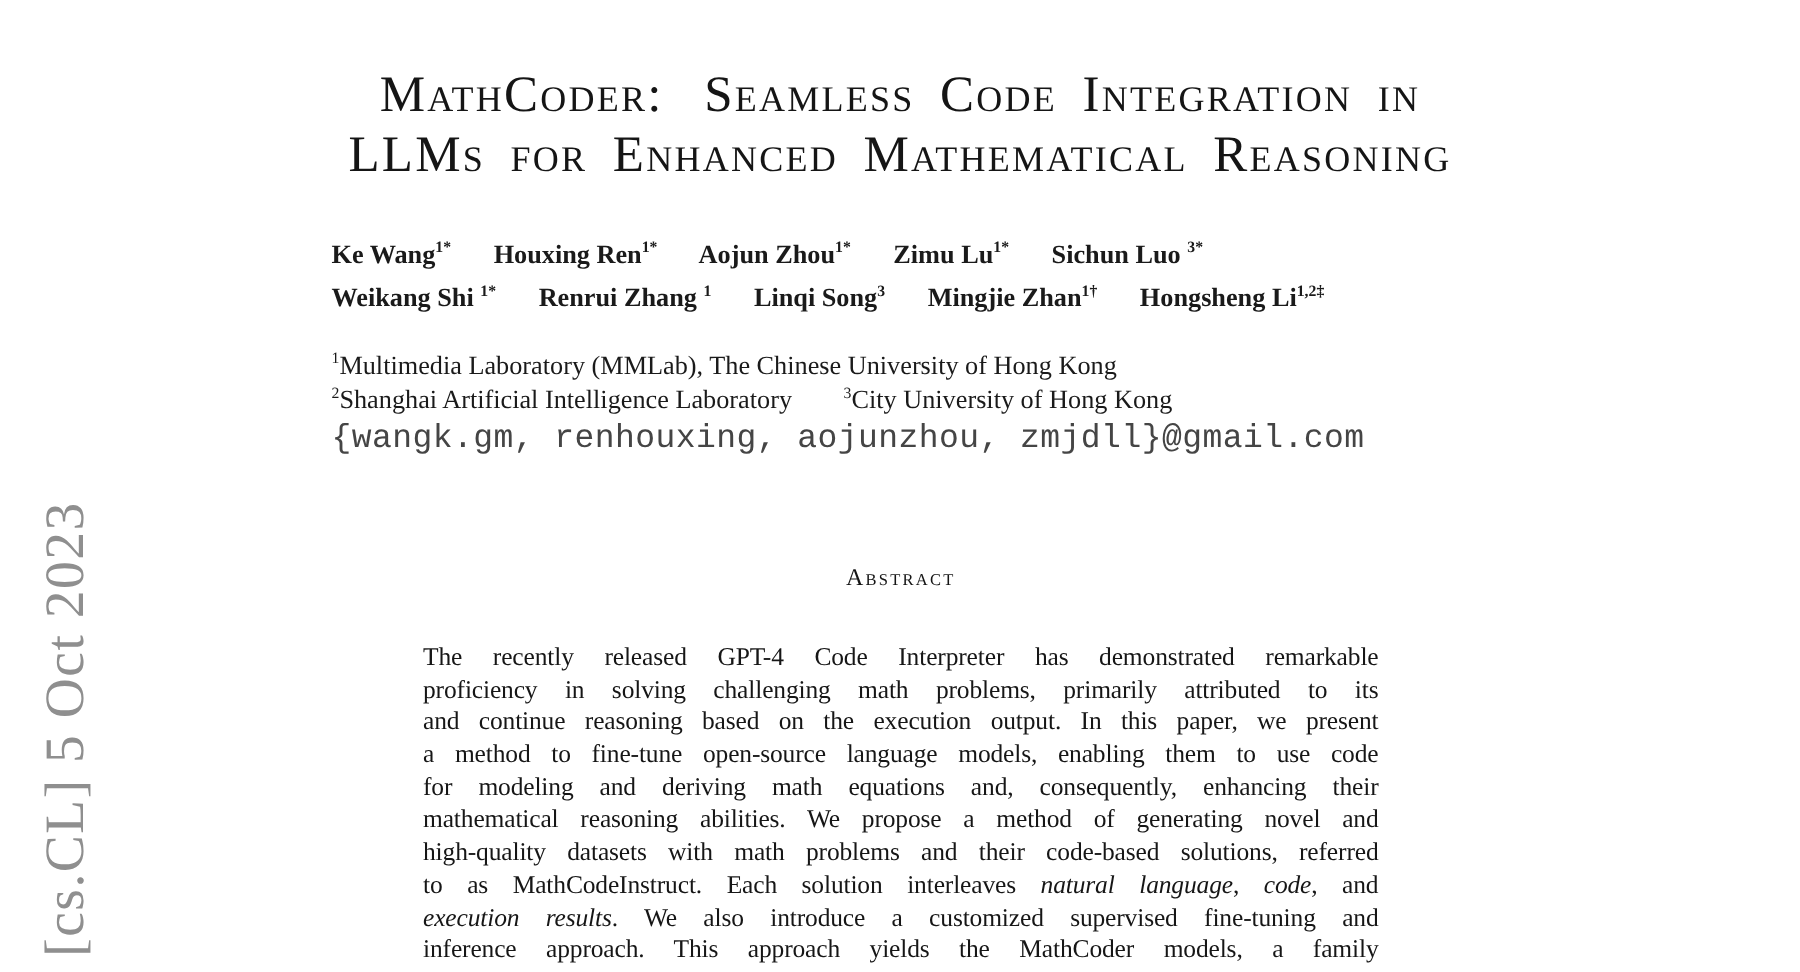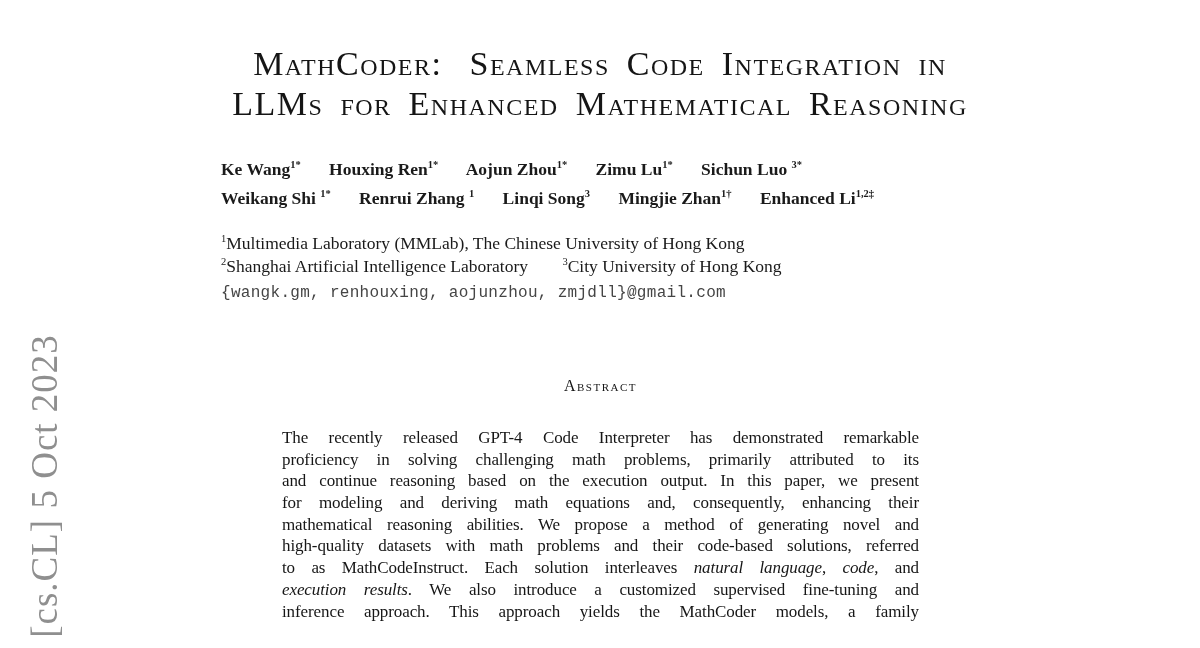--- a/index.html
+++ b/index.html
@@ -71,21 +71,21 @@
   }
   .affil-line {
     font-size: 17.5px;
     line-height: 23px;
     white-space: nowrap;
   }
   .affil-gap { margin-right: 30px; text-align: center; }
 
   .email {
     font-family: "Liberation Mono", monospace;
-    font-size: 16px;
+    font-size: 22px;
     line-height: 22.5px;
     letter-spacing: 0.3px;
     color: #454545;
     white-space: nowrap;
   }
   .email-first { margin-top: 4px; }
 
   .abs-head {
     position: absolute;
     left: 282px;
@@ -133,40 +133,41 @@
     <span class="author"><span>Houxing Ren</span><sup>1*</sup></span>
     <span class="author"><span>Aojun Zhou</span><sup>1*</sup></span>
     <span class="author"><span>Zimu Lu</span><sup>1*</sup></span>
     <span class="author"><span>Sichun Luo </span><sup>3*</sup></span>
   </div>
   <div class="author-line">
     <span class="author"><span>Weikang Shi </span><sup>1*</sup></span>
     <span class="author"><span>Renrui Zhang </span><sup>1</sup></span>
     <span class="author"><span>Linqi Song</span><sup>3</sup></span>
     <span class="author"><span>Mingjie Zhan</span><sup>1†</sup></span>
-    <span class="author"><span>Enhanced Li</span><sup>1,2‡</sup></span>
+    <span class="author"><span>Hongsheng Li</span><sup>1,2‡</sup></span>
   </div>
 </div>
 
 <div class="affils">
   <div class="affil-line">
     <span><sup>1</sup><span>Multimedia Laboratory (MMLab), The Chinese University of Hong Kong</span></span>
   </div>
   <div class="affil-line">
     <span class="affil-gap"><sup>2</sup><span>Shanghai Artificial Intelligence Laboratory</span></span>
     <span><sup>3</sup><span>City University of Hong Kong</span></span>
   </div>
   <div class="email email-first">{wangk.gm, renhouxing, aojunzhou, zmjdll}@gmail.com</div>
 </div>
 
 <div class="abs-head">Abstract</div>
 
 <div class="abs-body" id="abs-body">
     <div class="abs-line"><span>The recently released GPT-4 Code Interpreter has demonstrated remarkable</span></div>
     <div class="abs-line"><span>proficiency in solving challenging math problems, primarily attributed to its</span></div>
     <div class="abs-line"><span>and continue reasoning based on the execution output. In this paper, we present</span></div>
+    <div class="abs-line"><span>a method to fine-tune open-source language models, enabling them to use code</span></div>
     <div class="abs-line"><span>for modeling and deriving math equations and, consequently, enhancing their</span></div>
     <div class="abs-line"><span>mathematical reasoning abilities. We propose a method of generating novel and</span></div>
     <div class="abs-line"><span>high-quality datasets with math problems and their code-based solutions, referred</span></div>
     <div class="abs-line"><span>to as MathCodeInstruct. Each solution interleaves </span><span class="it">natural language</span><span>, </span><span class="it">code</span><span>, and</span></div>
     <div class="abs-line"><span class="it">execution results</span><span>. We also introduce a customized supervised fine-tuning and</span></div>
     <div class="abs-line"><span>inference approach. This approach yields the MathCoder models, a family</span></div>
   </div>
 
 </body></html>

